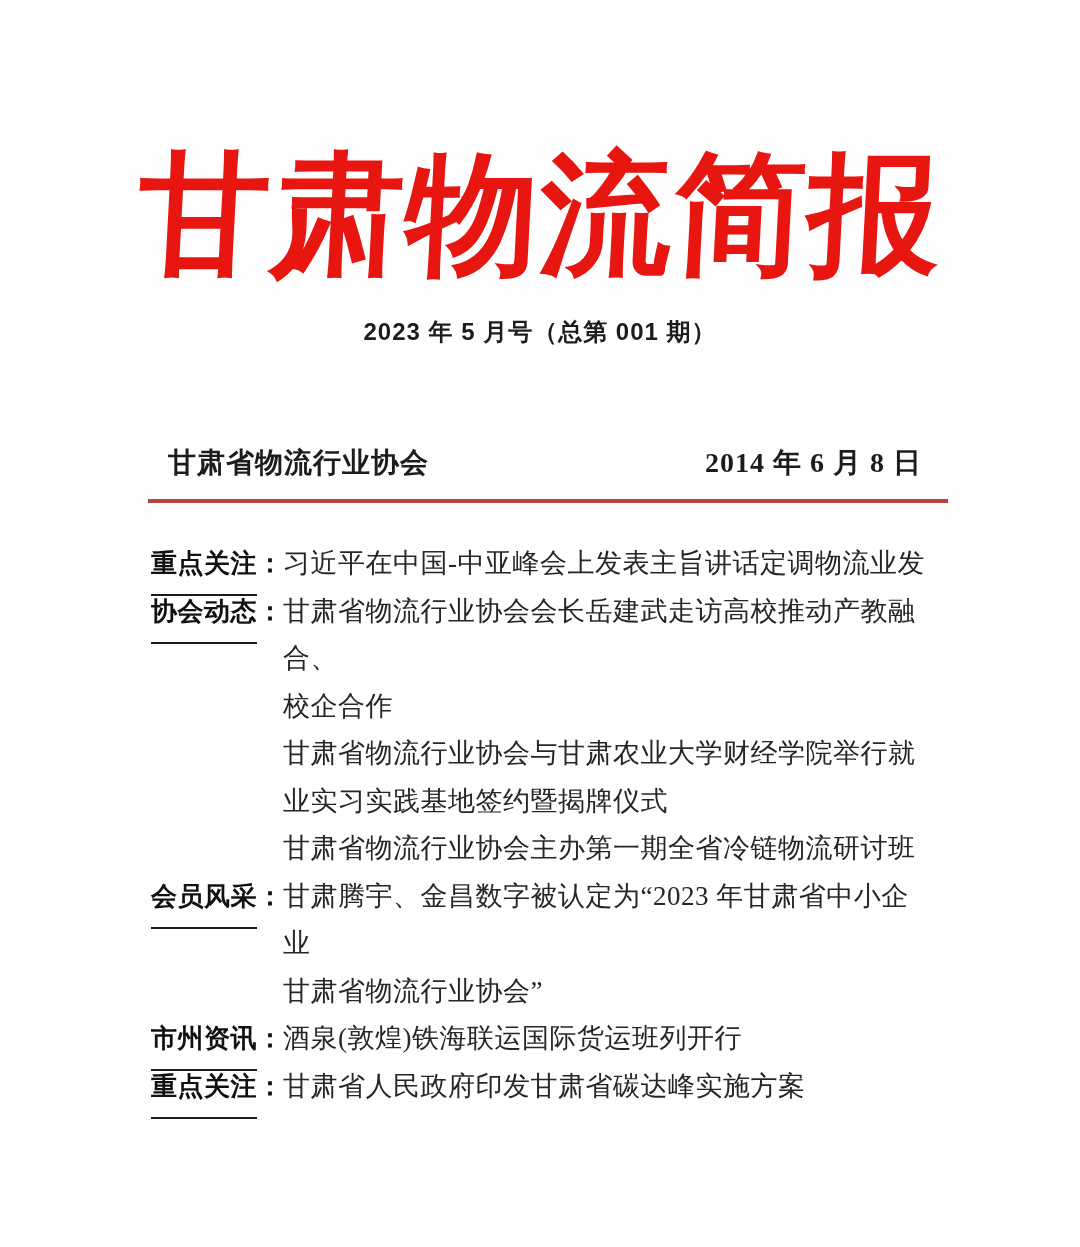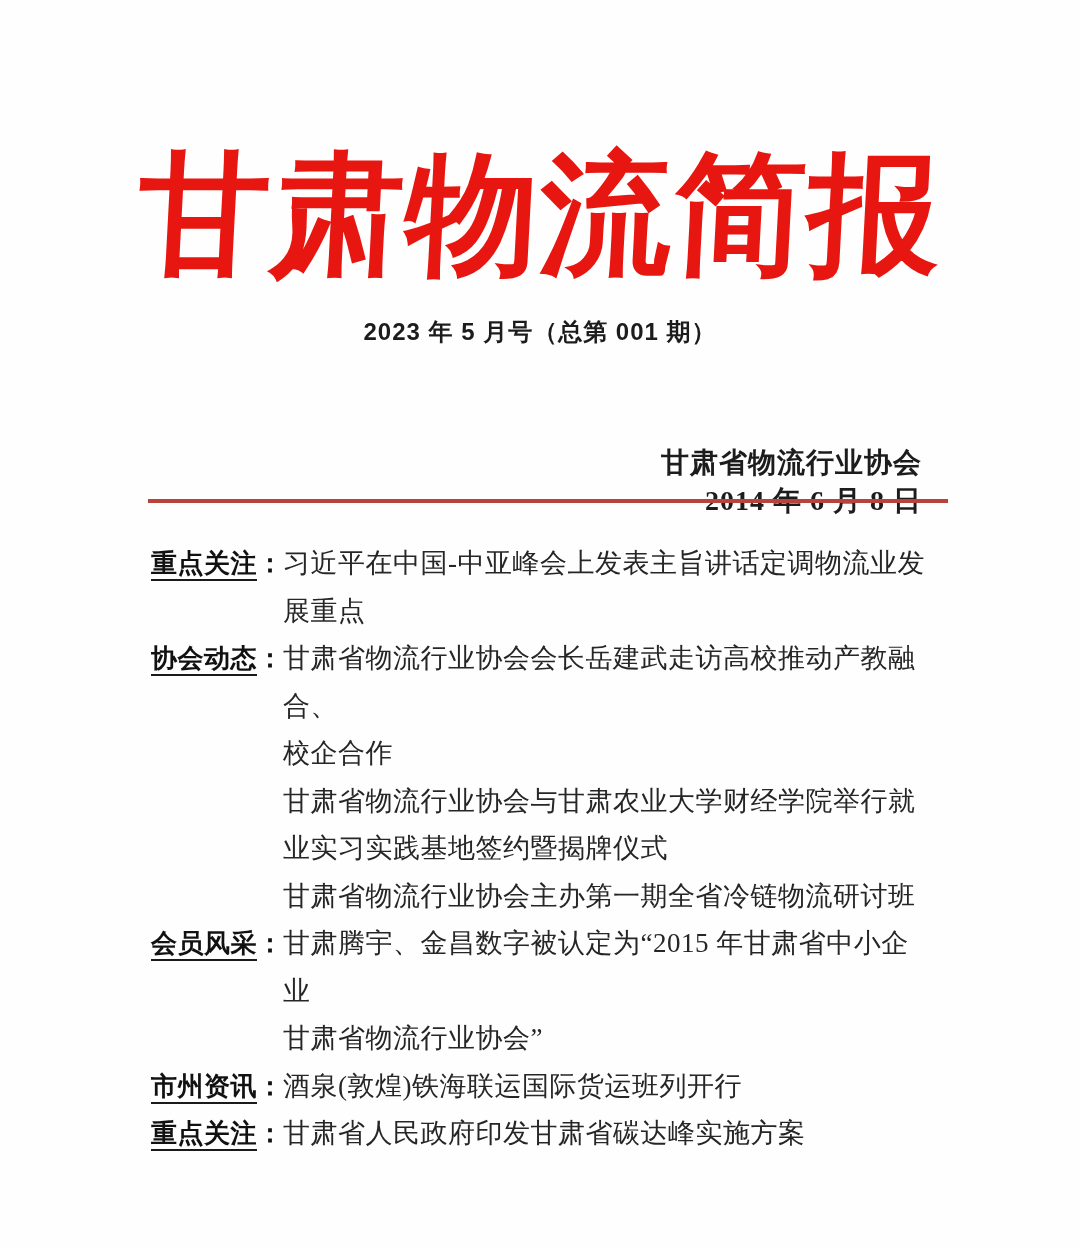--- a/index.html
+++ b/index.html
@@ -48,21 +48,20 @@
     top: 444px;
     left: 168px;
     right: 158px;
     display: flex;
     justify-content: space-between;
     align-items: flex-end;
     font-weight: bold;
     font-size: 28px;
     color: #1c1c1c;
     letter-spacing: 1px;
-    flex-direction: column;
   }
   .rule {
     position: absolute;
     top: 491px;
     left: 148px;
     width: 800px;
     height: 4px;
     border: none;
   }
   .toc {
@@ -80,21 +79,21 @@
     left: 0;
     top: 0;
     width: 132px;
     font-size: 26px;
     font-weight: bold;
     color: #111111;
     white-space: nowrap;
   }
   .toc-label .label-text {
     border-bottom: 2px solid #1a1a1a;
-    padding-bottom: 1px;
+    padding-bottom: 16px;
   }
   .toc-item { padding-left: 132px; }
   .toc-line { display: block; }
 </style>
 </head>
 <body>
 
 <div class="page">
 
   <div class="doc-title" style="color: rgb(232, 22, 16);">甘肃物流简报</div>
@@ -106,41 +105,40 @@
     <span>2014 年 6 月 8 日</span>
   </div>
 
   <hr class="rule" style="background: rgb(184, 66, 60);">
 
   <div class="toc" id="toc">
       <div class="toc-section">
         <span class="toc-label"><span class="label-text">重点关注</span><span>：</span></span>
         <div class="toc-item">
           <span class="toc-line">习近平在中国-中亚峰会上发表主旨讲话定调物流业发</span>
-          <span class="toc-line">展重点</span>
         </div>
       </div>
       <div class="toc-section">
         <span class="toc-label"><span class="label-text">协会动态</span><span>：</span></span>
         <div class="toc-item">
           <span class="toc-line">甘肃省物流行业协会会长岳建武走访高校推动产教融合、</span>
           <span class="toc-line">校企合作</span>
         </div>
         <div class="toc-item">
           <span class="toc-line">甘肃省物流行业协会与甘肃农业大学财经学院举行就</span>
           <span class="toc-line">业实习实践基地签约暨揭牌仪式</span>
         </div>
         <div class="toc-item">
           <span class="toc-line">甘肃省物流行业协会主办第一期全省冷链物流研讨班</span>
         </div>
       </div>
       <div class="toc-section">
         <span class="toc-label"><span class="label-text">会员风采</span><span>：</span></span>
         <div class="toc-item">
-          <span class="toc-line">甘肃腾宇、金昌数字被认定为“2015 年甘肃省中小企业</span>
+          <span class="toc-line">甘肃腾宇、金昌数字被认定为“2023 年甘肃省中小企业</span>
           <span class="toc-line">甘肃省物流行业协会”</span>
         </div>
       </div>
       <div class="toc-section">
         <span class="toc-label"><span class="label-text">市州资讯</span><span>：</span></span>
         <div class="toc-item">
           <span class="toc-line">酒泉(敦煌)铁海联运国际货运班列开行</span>
         </div>
       </div>
       <div class="toc-section">

